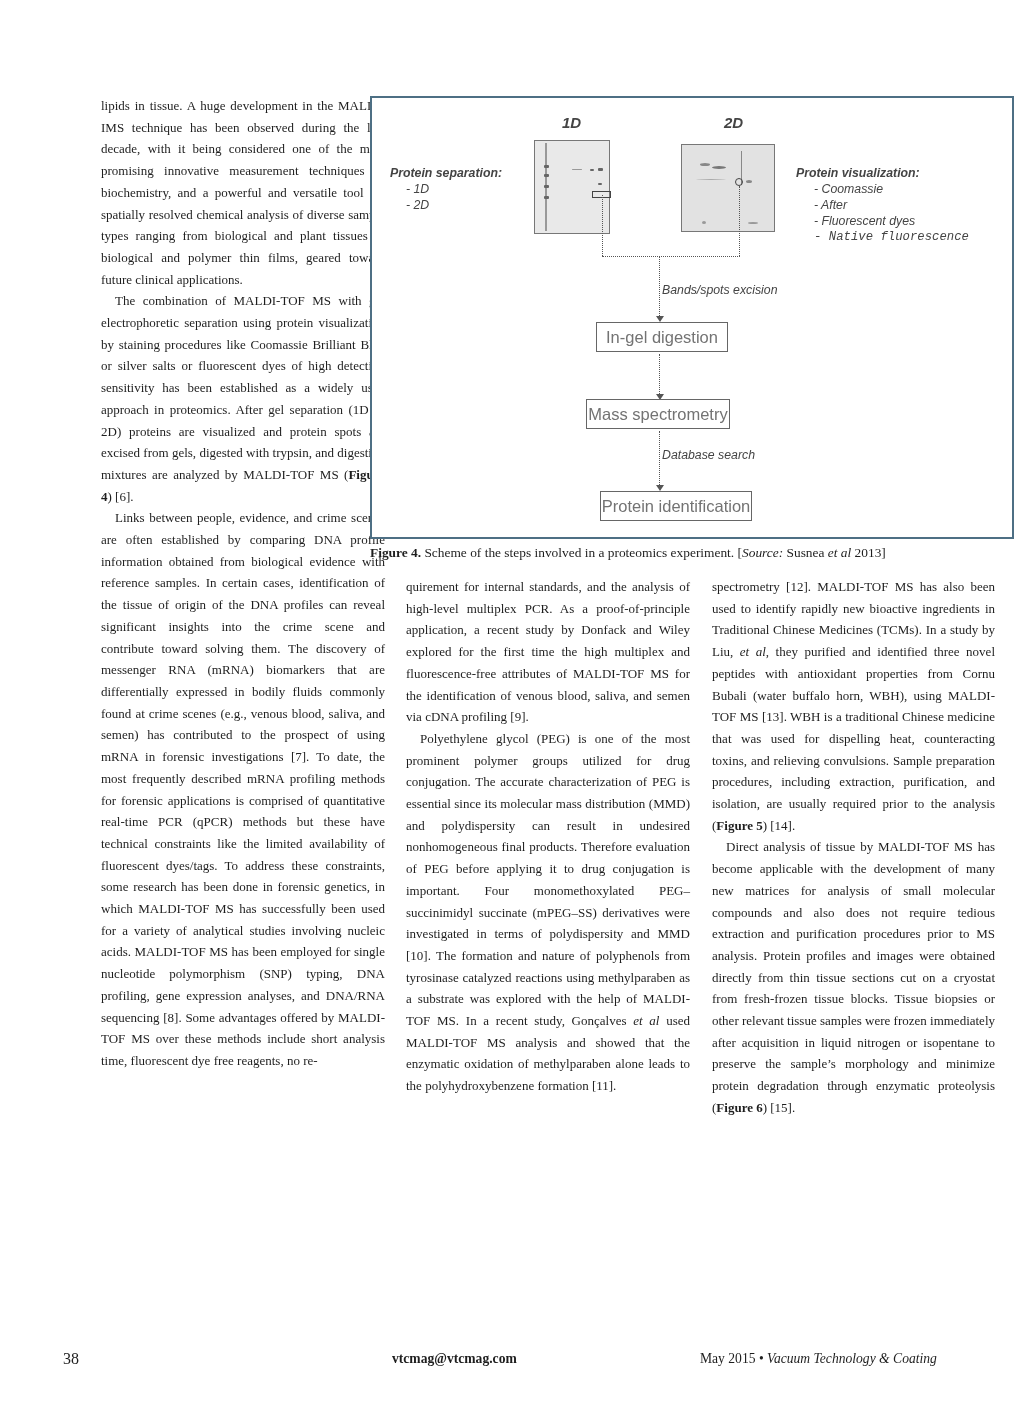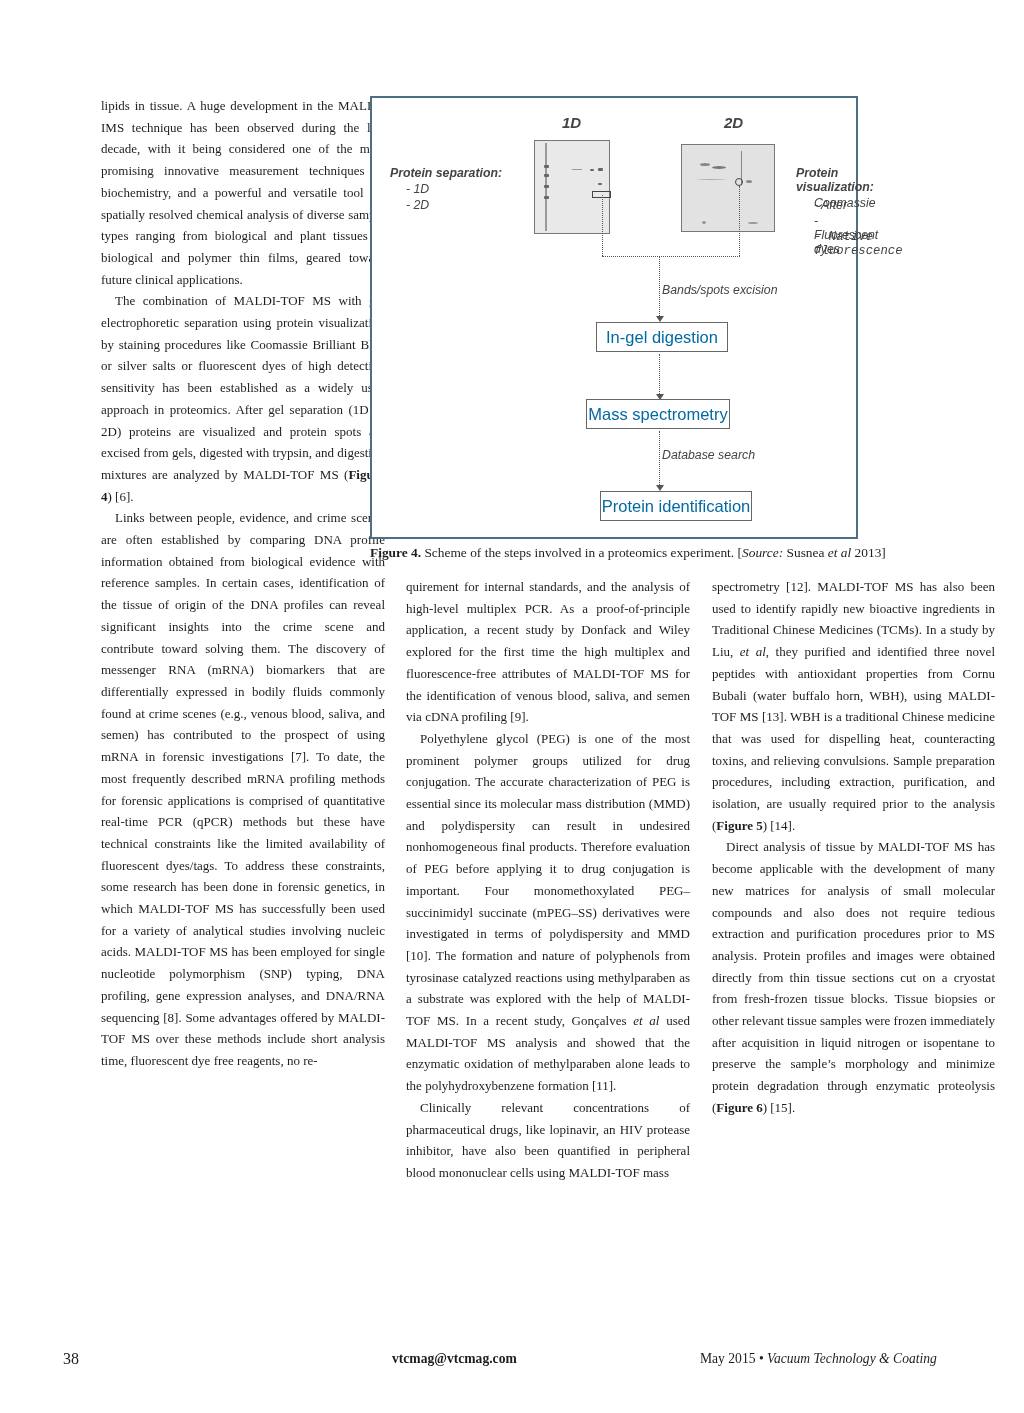--- a/index.html
+++ b/index.html
@@ -8,42 +8,42 @@
     .col { position: absolute; font-size: 13px; line-height: 21.7px; text-align: justify; margin-left: 36px; }
     .col p { margin: 0; }
     .col p.indent { text-indent: 14px; }
     #col1 { left: 65px; top: 95px; width: 284px; }
     #col2 { left: 370px; top: 576px; width: 284px; }
     #col3 { left: 676px; top: 576px; width: 283px; }
     b { font-weight: bold; }
     i { font-style: italic; }
 
     
-    #figure { position: absolute; left: 370px; top: 96px; width: 488px; height: 443px;
+    #figure { position: absolute; left: 370px; top: 96px; width: 644px; height: 443px;
       border: 2px solid #4d6f84; box-sizing: border-box; background: #fff; }
     .fig-sans { font-family: "Liberation Sans", "DejaVu Sans", sans-serif; color: #444; }
     .lbl-1d, .lbl-2d { position: absolute; top: 16px; font-weight: bold; font-style: italic; font-size: 15px; }
     .lbl-1d { left: 190px; }
     .lbl-2d { left: 352px; }
     .gel { position: absolute; border: 1.5px solid #777; background: #e9e9e9; }
     #gel1d { left: 162px; top: 42px; width: 74px; height: 92px; }
     #gel2d { left: 309px; top: 46px; width: 92px; height: 86px; background: #e2e2e2; }
     .band { position: absolute; background: #666; height: 3px; border-radius: 1px; }
     .lane { position: absolute; width: 2px; background: #999; }
     .spot { position: absolute; background: #888; border-radius: 50%; }
     .sel-box { position: absolute; border: 1.5px solid #444; }
     .sel-circle { position: absolute; border: 1.5px solid #444; border-radius: 50%; }
     .side-head { position: absolute; font-weight: bold; font-style: italic; font-size: 12.3px; }
     .side-item { position: absolute; font-style: italic; font-size: 12.3px; }
     .dot-v { position: absolute; border-left: 1.5px dotted #555; width: 0; }
     .dot-h { position: absolute; border-top: 1.5px dotted #555; height: 0; }
     .arrow { position: absolute; width: 0; height: 0; border-left: 4px solid transparent;
       border-right: 4px solid transparent; border-top: 6px solid #555; }
     .step { position: absolute; border: 1.5px solid #666; background: #fff; font-size: 16.5px;
-      color: #0369a1; text-align: center; line-height: 28px; height: 28px; box-sizing: content-box; }
+      color: #737373; text-align: center; line-height: 28px; height: 28px; box-sizing: content-box; }
     .edge-label { position: absolute; font-style: italic; font-size: 12.3px; }
     #caption { position: absolute; left: 370px; top: 545px; width: 600px; font-size: 13.4px; white-space: nowrap; }
 
     
     #footer-page { position: absolute; left: 63px; top: 1350px; font-size: 16px; }
     #footer-email { position: absolute; left: 392px; top: 1351px; font-size: 13.6px; font-weight: bold; }
     #footer-issue { position: absolute; left: 700px; top: 1351px; font-size: 13.6px; }
   </style>
 </head>
 <body>
@@ -111,21 +111,20 @@
   <div class="edge-label" style="left:290px; top:350px;">Database search</div>
 
   <div class="step" style="left:228px; top:393px; width:150px;text-align:center;">Protein identification</div>
 </div>
 
 <div id="caption"><b>Figure 4.</b><span> Scheme of the steps involved in a proteomics experiment.  [</span><i>Source:</i><span> Susnea </span><i>et al</i><span> 2013]</span></div>
 
 <div id="col2" class="col">
   <p>quirement for internal standards, and the analysis of high-level multiplex PCR. As a proof-of-principle application, a recent study by Donfack and Wiley explored for the first time the high multiplex and fluorescence-free attributes of MALDI-TOF MS for the identification of venous blood, saliva, and semen via cDNA profiling [9].</p>
   <p class="indent"><span>Polyethylene glycol (PEG) is one of the most prominent polymer groups utilized for drug conjugation. The accurate characterization of PEG is essential since its molecular mass distribution (MMD) and polydispersity can result in undesired nonhomogeneous final products. Therefore evaluation of PEG before applying it to drug conjugation is important. Four monomethoxylated PEG–succinimidyl succinate (mPEG–SS) derivatives were investigated in terms of polydispersity and MMD [10]. The formation and nature of polyphenols from tyrosinase catalyzed reactions using methylparaben as a substrate was explored with the help of MALDI-TOF MS. In a recent study, Gonçalves </span><i>et al</i><span> used MALDI-TOF MS analysis and showed that the enzymatic oxidation of methylparaben alone leads to the polyhydroxybenzene formation [11].</span></p>
-  <p class="indent">Clinically relevant concentrations of pharmaceutical drugs, like lopinavir, an HIV protease inhibitor, have also been quantified in peripheral blood mononuclear cells using MALDI-TOF mass</p>
 </div>
 
 <div id="col3" class="col">
   <p><span>spectrometry [12]. MALDI-TOF MS has also been used to identify rapidly new bioactive ingredients in Traditional Chinese Medicines (TCMs). In a study by Liu, </span><i>et al</i><span>, they purified and identified three novel peptides with antioxidant properties from Cornu Bubali (water buffalo horn, WBH), using MALDI-TOF MS [13]. WBH is a traditional Chinese medicine that was used for dispelling heat, counteracting toxins, and relieving convulsions. Sample preparation procedures, including extraction, purification, and isolation, are usually required prior to the analysis (</span><b>Figure 5</b><span>) [14].</span></p>
   <p class="indent"><span>Direct analysis of tissue by MALDI-TOF MS has become applicable with the development of many new matrices for analysis of small molecular compounds and also does not require tedious extraction and purification procedures prior to MS analysis. Protein profiles and images were obtained directly from thin tissue sections cut on a cryostat from fresh-frozen tissue blocks. Tissue biopsies or other relevant tissue samples were frozen immediately after acquisition in liquid nitrogen or isopentane to preserve the sample’s morphology and minimize protein degradation through enzymatic proteolysis (</span><b>Figure 6</b><span>) [15].</span></p>
 </div>
 
 <div id="footer-page">38</div>
 <div id="footer-email">vtcmag@vtcmag.com</div>
 <div id="footer-issue"><span>May 2015</span> <span>•</span> <i>Vacuum Technology &amp; Coating</i></div>

